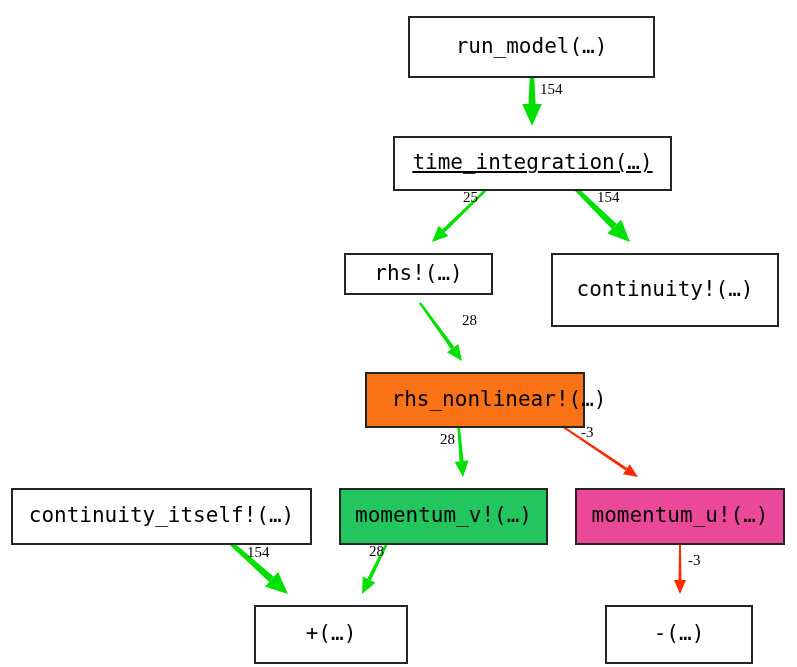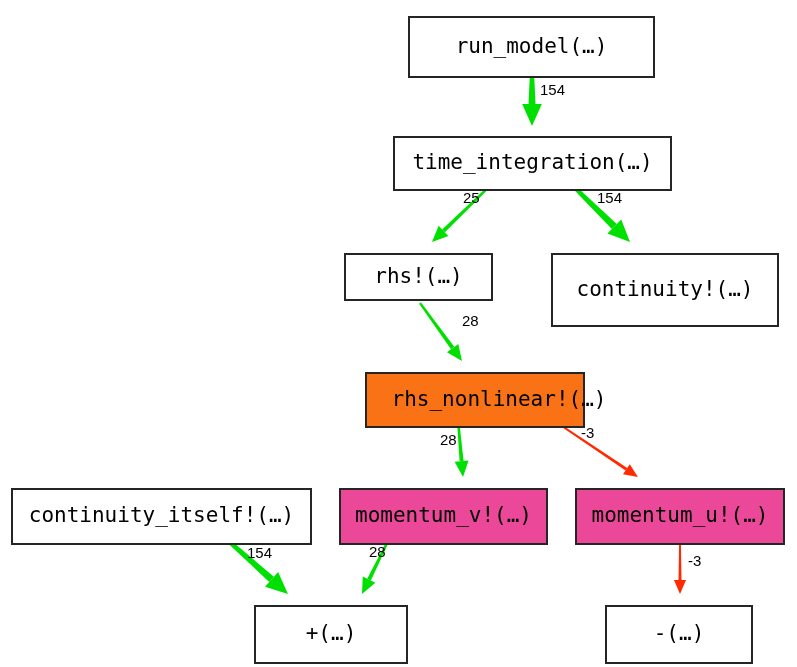--- a/index.html
+++ b/index.html
@@ -41,21 +41,21 @@
     margin-top: 8px;
   }
   .gnode-label {
     display: block;
     line-height: 1;
     transform: translateY(-1px);
   }
   .edge-label {
     position: absolute;
     color: #000000;
-    font-family: Liberation Sans, sans-serif;
+    font-family: Liberation Serif, serif;
     font-size: 15px;
     line-height: 1;
     white-space: nowrap;
     z-index: 6;
   }
 </style>
 </head>
 <body>
 
 <div id="canvas">
@@ -94,36 +94,36 @@
       </g>
       <g>
         <path d="M 679.175,537 L 678.5,580 L 681.5,580 L 680.825,537 Z" fill="#ff2a00"></path>
         <path d="M 680,594 L 673.95,580 L 686.05,580 Z" fill="#ff2a00"></path>
       </g>
     </svg>
   <div id="node-layer">
       <div class="gnode" style="left: 408px; top: 8px; width: 247px; height: 62px; border-color: rgb(37, 37, 37); background: rgb(255, 255, 255);">
         <span class="gnode-label">run_model(…)</span>
       </div>
-      <div class="gnode" style="left: 393px; top: 128px; width: 279px; height: 55px; border-color: rgb(37, 37, 37); background: rgb(255, 255, 255);">
+      <div class="gnode" style="left: 393px; top: 128px; width: 279px; height: 55px; border-color: rgb(37, 37, 37); background: rgb(255, 255, 255); text-decoration: underline;">
         <span class="gnode-label">time_integration(…)</span>
       </div>
-      <div class="gnode" style="left: 344px; top: 245px; width: 149px; height: 48px; border-color: rgb(37, 37, 37); background: rgb(255, 255, 255);">
+      <div class="gnode" style="left: 344px; top: 245px; width: 149px; height: 42px; border-color: rgb(37, 37, 37); background: rgb(255, 255, 255);">
         <span class="gnode-label">rhs!(…)</span>
       </div>
       <div class="gnode" style="left: 551px; top: 245px; width: 228px; height: 74px; border-color: rgb(37, 37, 37); background: rgb(255, 255, 255);">
         <span class="gnode-label">continuity!(…)</span>
       </div>
       <div class="gnode" style="left: 365px; top: 364px; width: 220px; height: 56px; border-color: rgb(37, 37, 37); background: #f97316; padding-left: 48px;">
         <span class="gnode-label">rhs_nonlinear!(…)</span>
       </div>
       <div class="gnode" style="left: 11px; top: 480px; width: 301px; height: 57px; border-color: rgb(37, 37, 37); background: rgb(255, 255, 255);">
         <span class="gnode-label">continuity_itself!(…)</span>
       </div>
-      <div class="gnode" style="left: 339px; top: 480px; width: 209px; height: 57px; border-color: rgb(37, 37, 37); background: #ec4899;">
+      <div class="gnode" style="left: 339px; top: 480px; width: 209px; height: 57px; border-color: rgb(37, 37, 37); background: #22c55e;">
         <span class="gnode-label">momentum_v!(…)</span>
       </div>
       <div class="gnode" style="left: 575px; top: 480px; width: 210px; height: 57px; border-color: rgb(37, 37, 37); background: #ec4899;">
         <span class="gnode-label">momentum_u!(…)</span>
       </div>
       <div class="gnode" style="left: 254px; top: 597px; width: 154px; height: 59px; border-color: rgb(37, 37, 37); background: rgb(255, 255, 255);">
         <span class="gnode-label">+(…)</span>
       </div>
       <div class="gnode" style="left: 605px; top: 597px; width: 148px; height: 59px; border-color: rgb(37, 37, 37); background: rgb(255, 255, 255);">
         <span class="gnode-label">-(…)</span>

